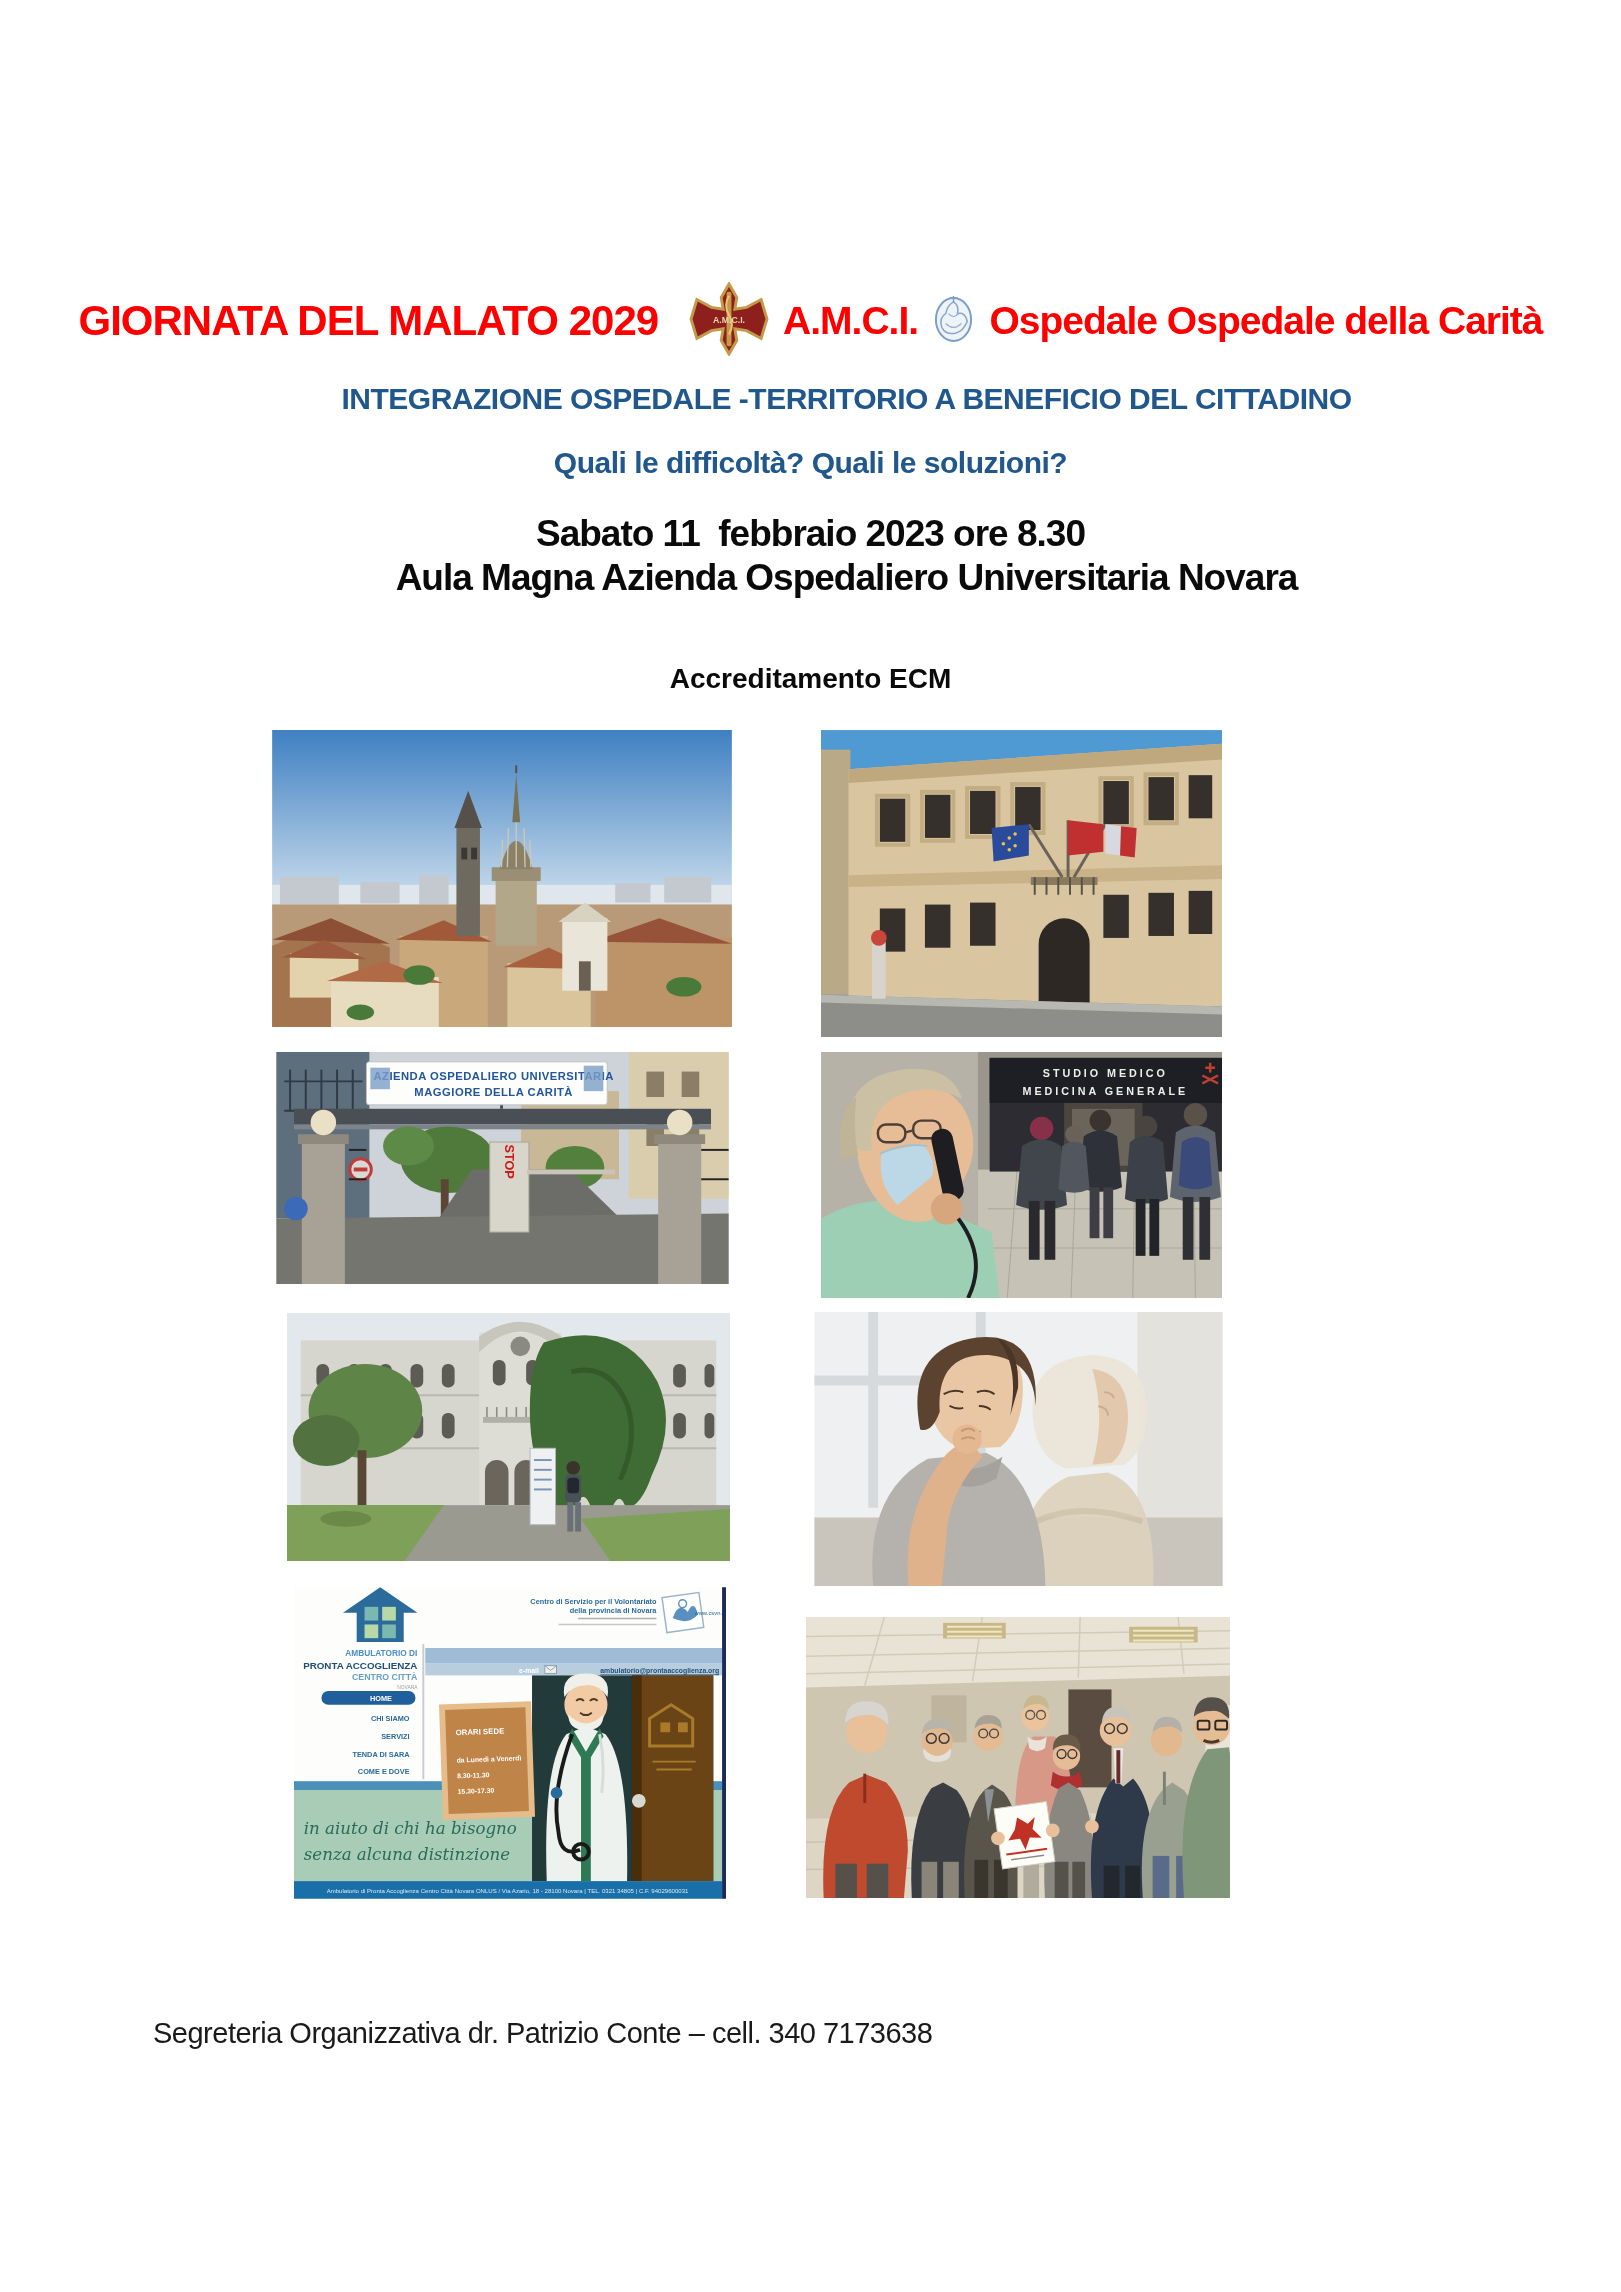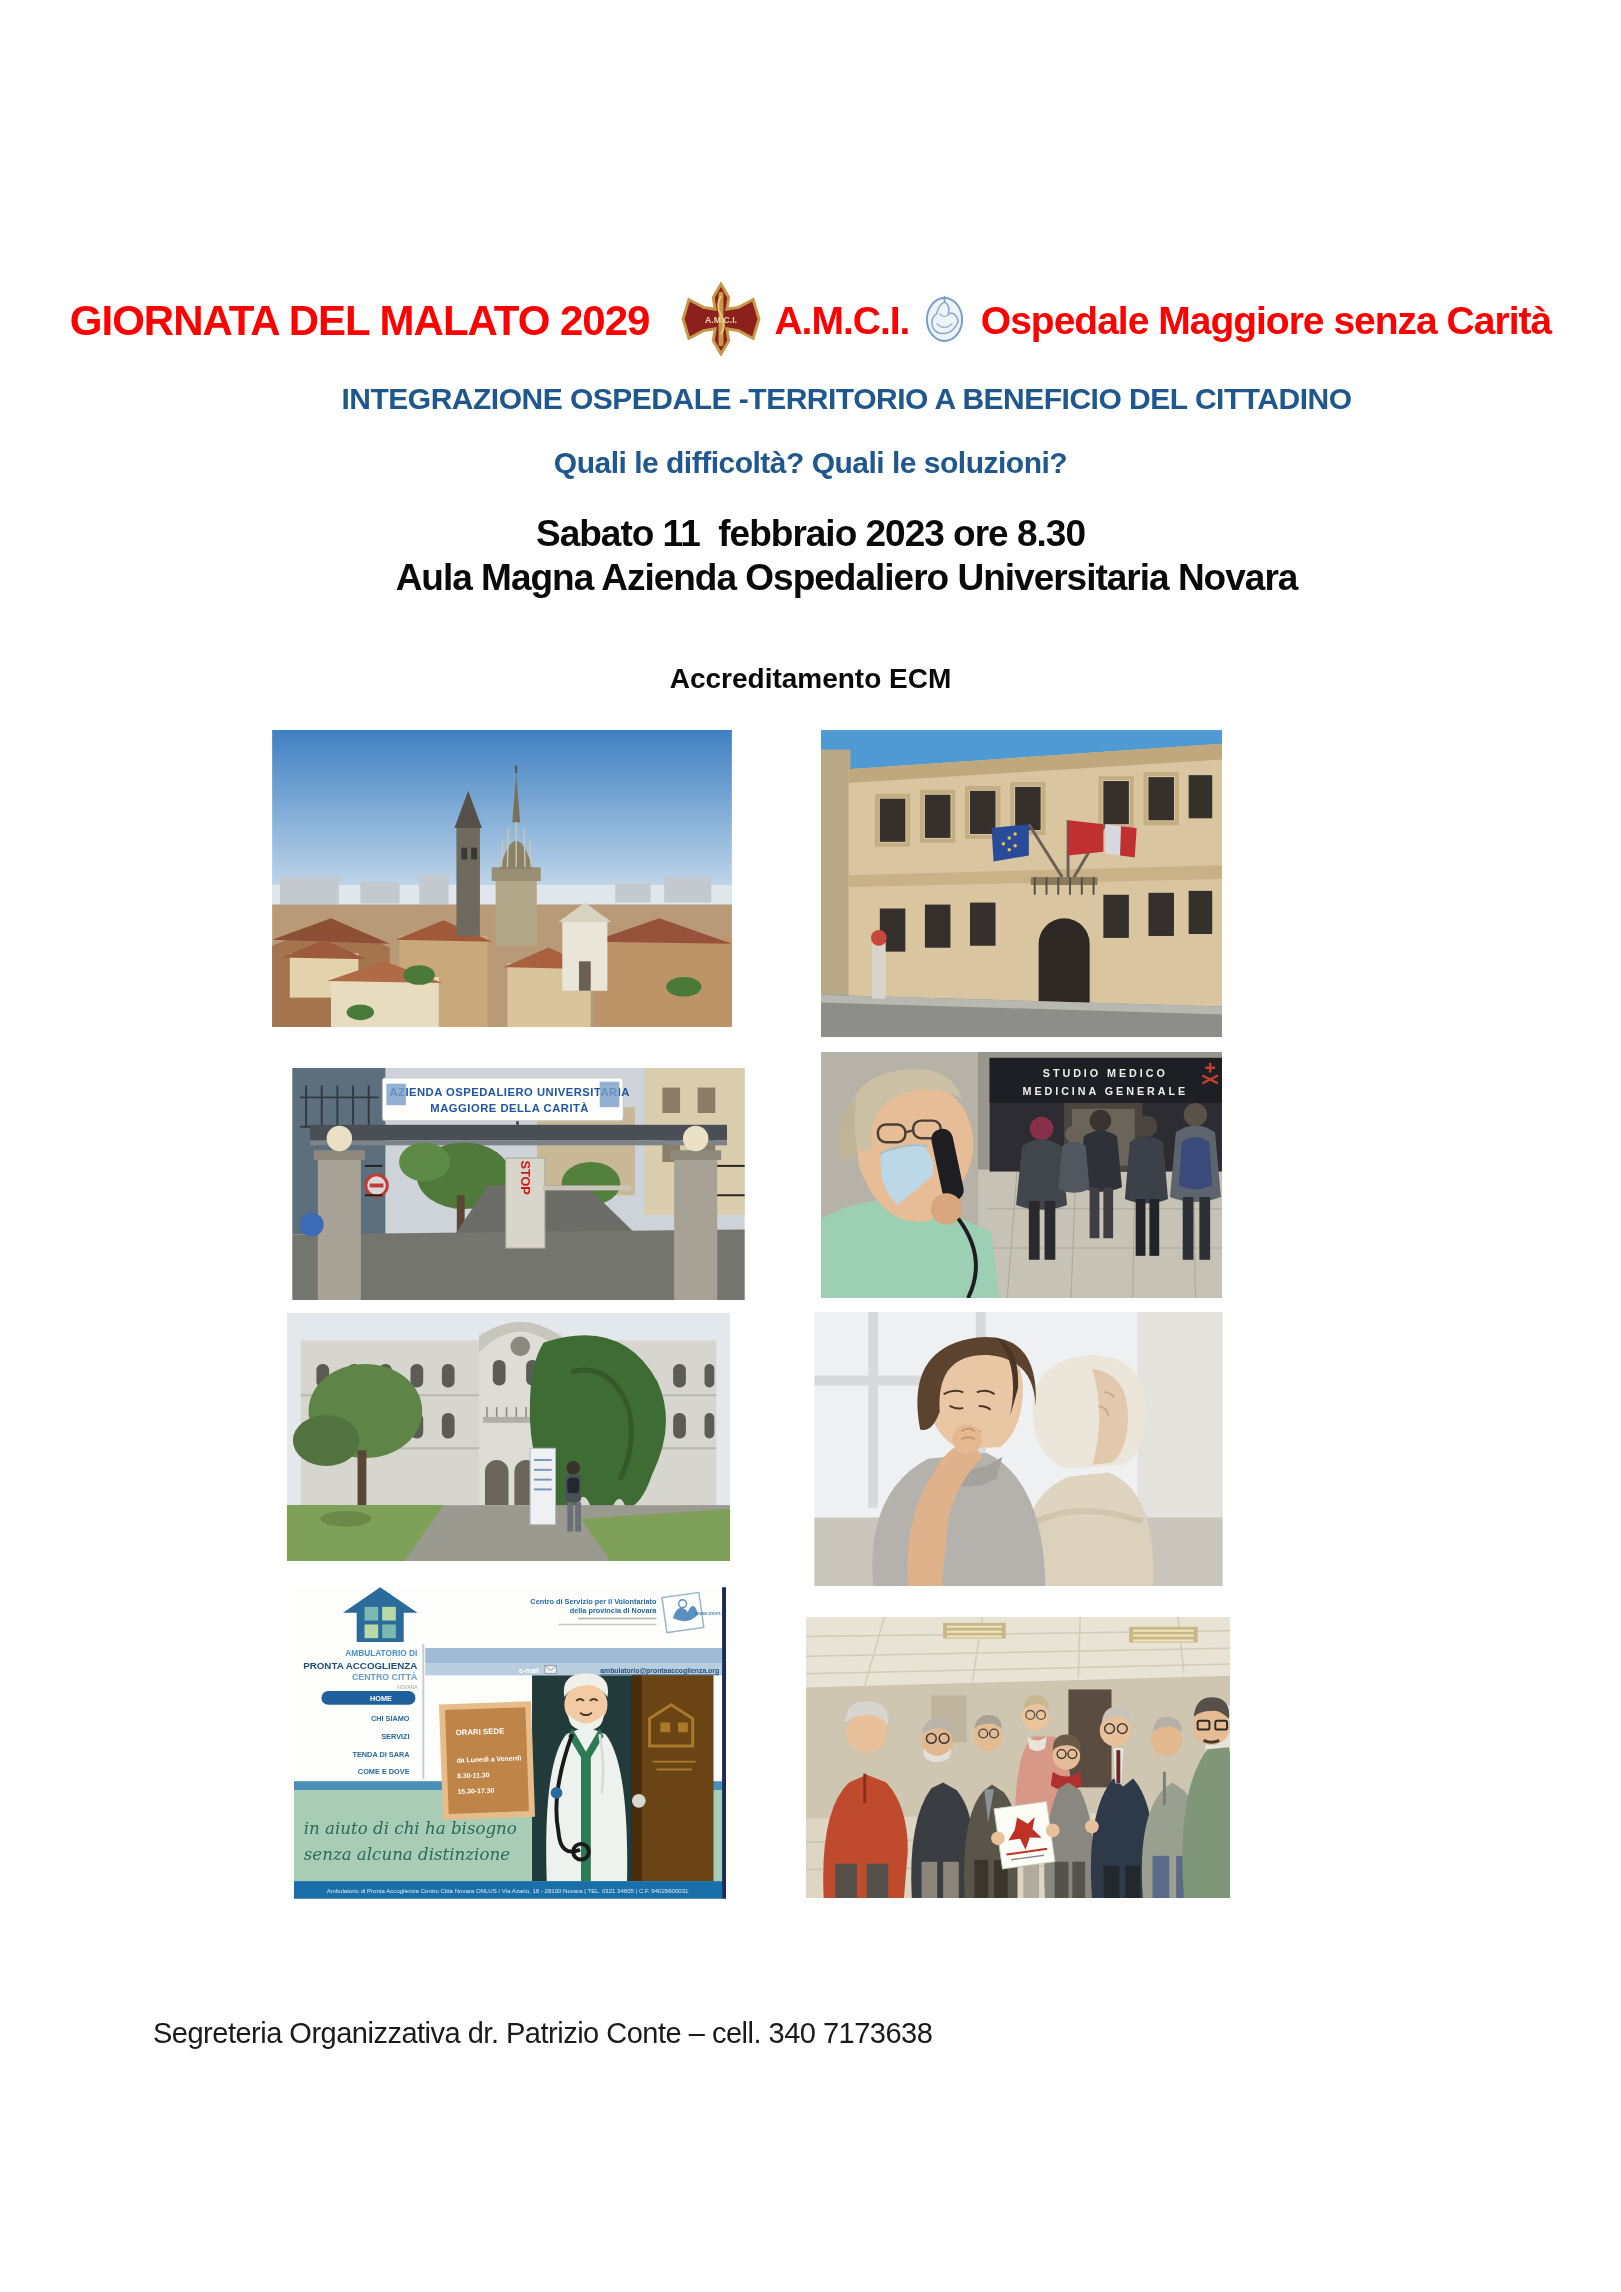--- a/index.html
+++ b/index.html
@@ -33,21 +33,21 @@
     </span>
     <span class="red2">A.M.C.I.</span>
     <span>
       <svg width="44" height="47" viewBox="0 0 45 48">
         <ellipse cx="22" cy="24" rx="18" ry="22" fill="#eef3f8" stroke="#7a9ec8" stroke-width="2"></ellipse>
         <path d="M22 6 q6 4 4 12 q8 -2 10 8 q-4 10 -12 12 q-10 2 -14 -6 q-3 -10 4 -14 q2 -9 8 -12" fill="none" stroke="#8aa8cc" stroke-width="1.6"></path>
         <path d="M14 28 q8 8 16 0 M17 18 q5 6 10 0" fill="none" stroke="#9ab4d4" stroke-width="1.4"></path>
         <path d="M18 2 h8 M22 0 v6" stroke="#7a9ec8" stroke-width="1.5"></path>
       </svg>
     </span>
-    <span class="red2">Ospedale Maggiore senza Carità</span>
+    <span class="red2">Ospedale Ospedale della Carità</span>
   </div>
 
   <div class="abs blue-h" style="top:382px;padding-left:36px;">INTEGRAZIONE OSPEDALE -TERRITORIO A BENEFICIO DEL CITTADINO</div>
   <div class="abs blue-h" style="top:446px;">Quali le difficoltà? Quali le soluzioni?</div>
   <div class="abs black-h" style="top:513px;">Sabato 11  febbraio 2023 ore 8.30</div>
   <div class="abs black-h" style="top:557px;margin-left:36px;">Aula Magna Azienda Ospedaliero Universitaria Novara</div>
   <div class="abs black-s" style="top:663px;">Accreditamento ECM</div>
 
   <div class="ph" style="left:272px;top:730px;">
     <svg width="460" height="297" viewBox="0 0 469 303">
@@ -167,21 +167,21 @@
       <polygon points="252,92 252,128 288,124 288,96" fill="#c03030"></polygon>
       <polygon points="290,96 322,100 320,130 290,126" fill="#d8d8e0"></polygon>
       <polygon points="306,98 322,100 320,130 305,128" fill="#c03030"></polygon>
       <polygon points="0,270 409,282 409,313 0,313" fill="#8d8d89"></polygon>
       <polygon points="0,270 409,282 409,290 0,278" fill="#b8b8b2"></polygon>
       <rect x="52" y="216" width="14" height="58" fill="#d8d4cc"></rect>
       <circle cx="59" cy="212" r="8" fill="#c8463a"></circle>
     </svg>
   </div>
 
-  <div class="ph" style="left:292px;top:1052px;margin-top:16px;">
+  <div class="ph" style="left:276px;top:1052px;">
     <svg width="453" height="232" viewBox="0 0 462 237">
       <rect width="462" height="237" fill="#cdd3d8"></rect>
       <rect x="0" y="0" width="95" height="170" fill="#5d6e7d"></rect>
       <g stroke="#2e3a44" stroke-width="2">
         <line x1="8" y1="30" x2="88" y2="30"></line>
           <line x1="8" y1="60" x2="88" y2="60"></line>
         <line x1="14" y1="18" x2="14" y2="60"></line>
           <line x1="30" y1="18" x2="30" y2="60"></line>
         <line x1="46" y1="18" x2="46" y2="60"></line>
           <line x1="62" y1="18" x2="62" y2="60"></line>

